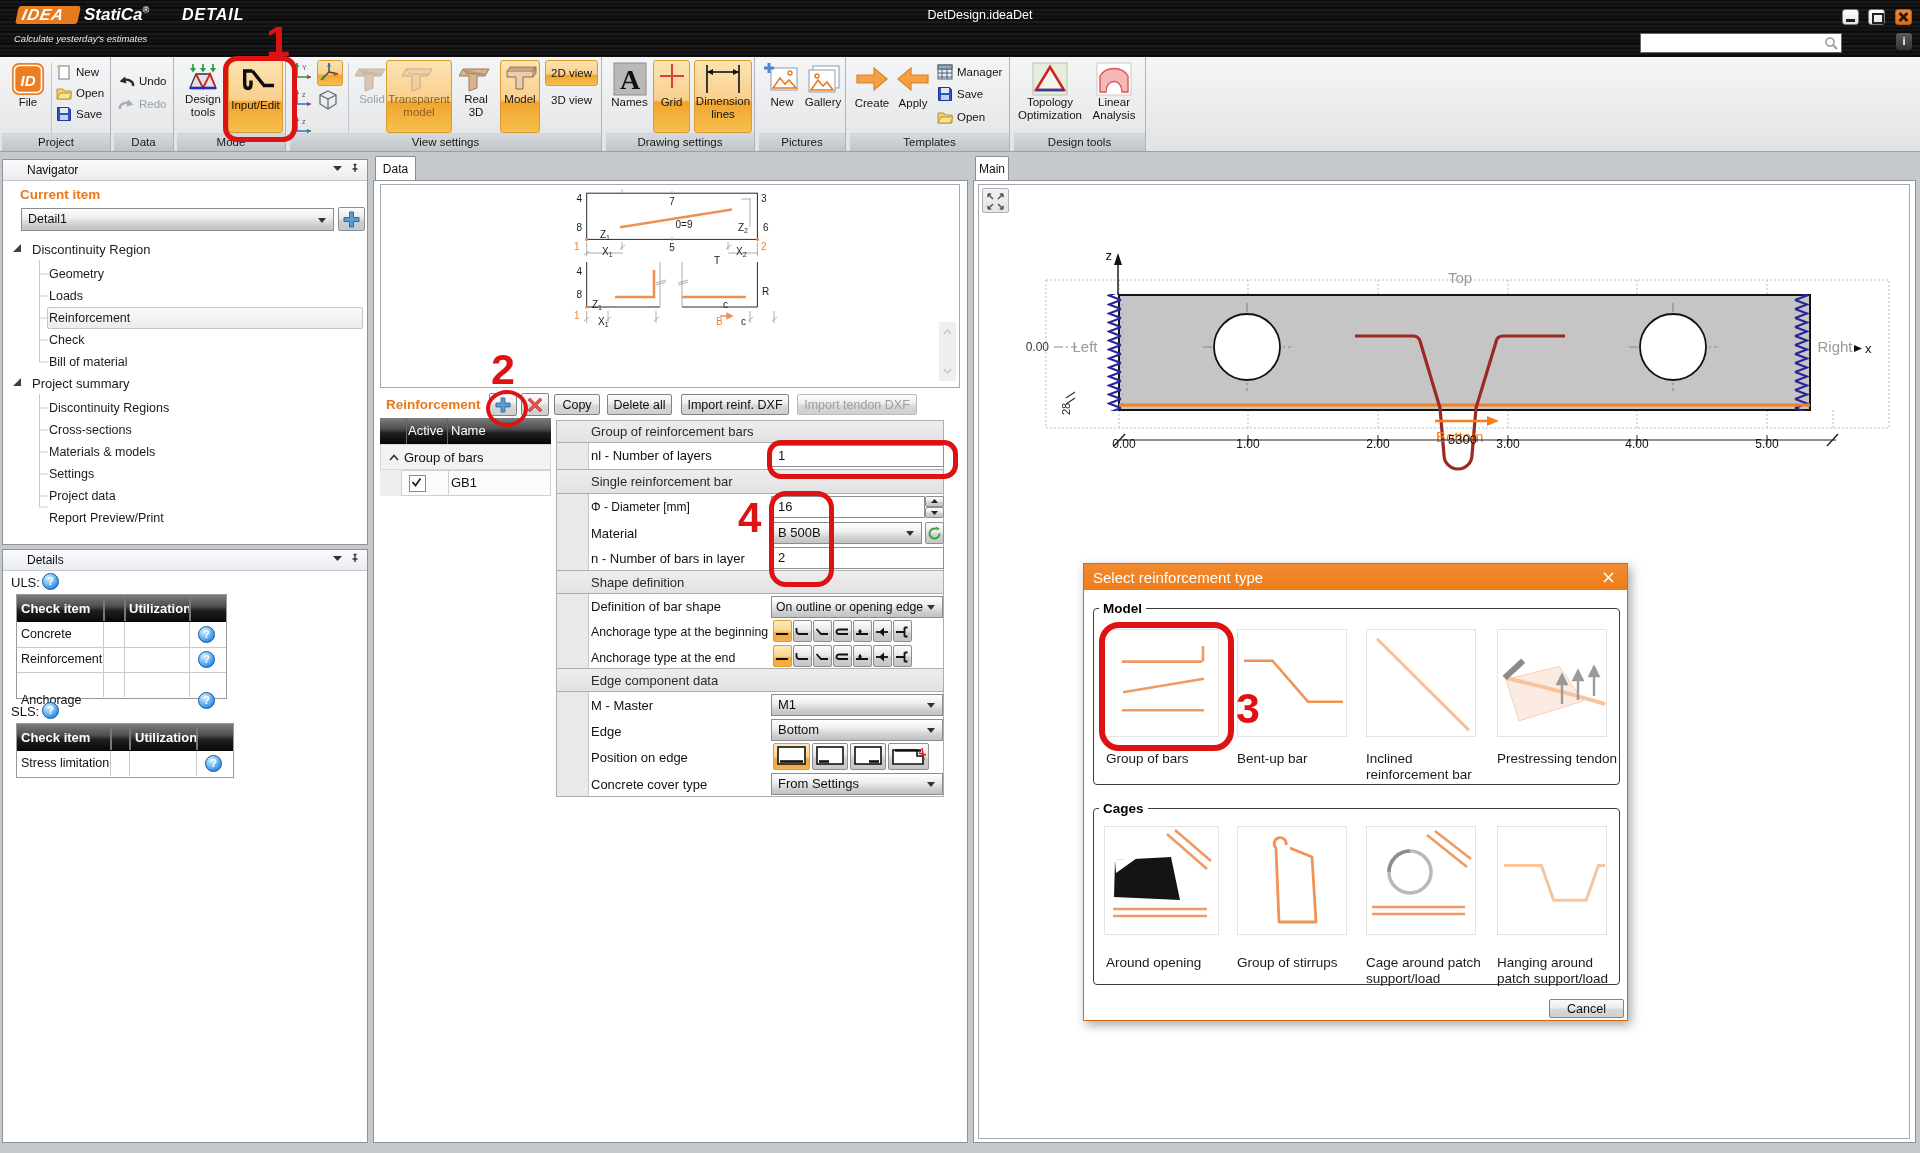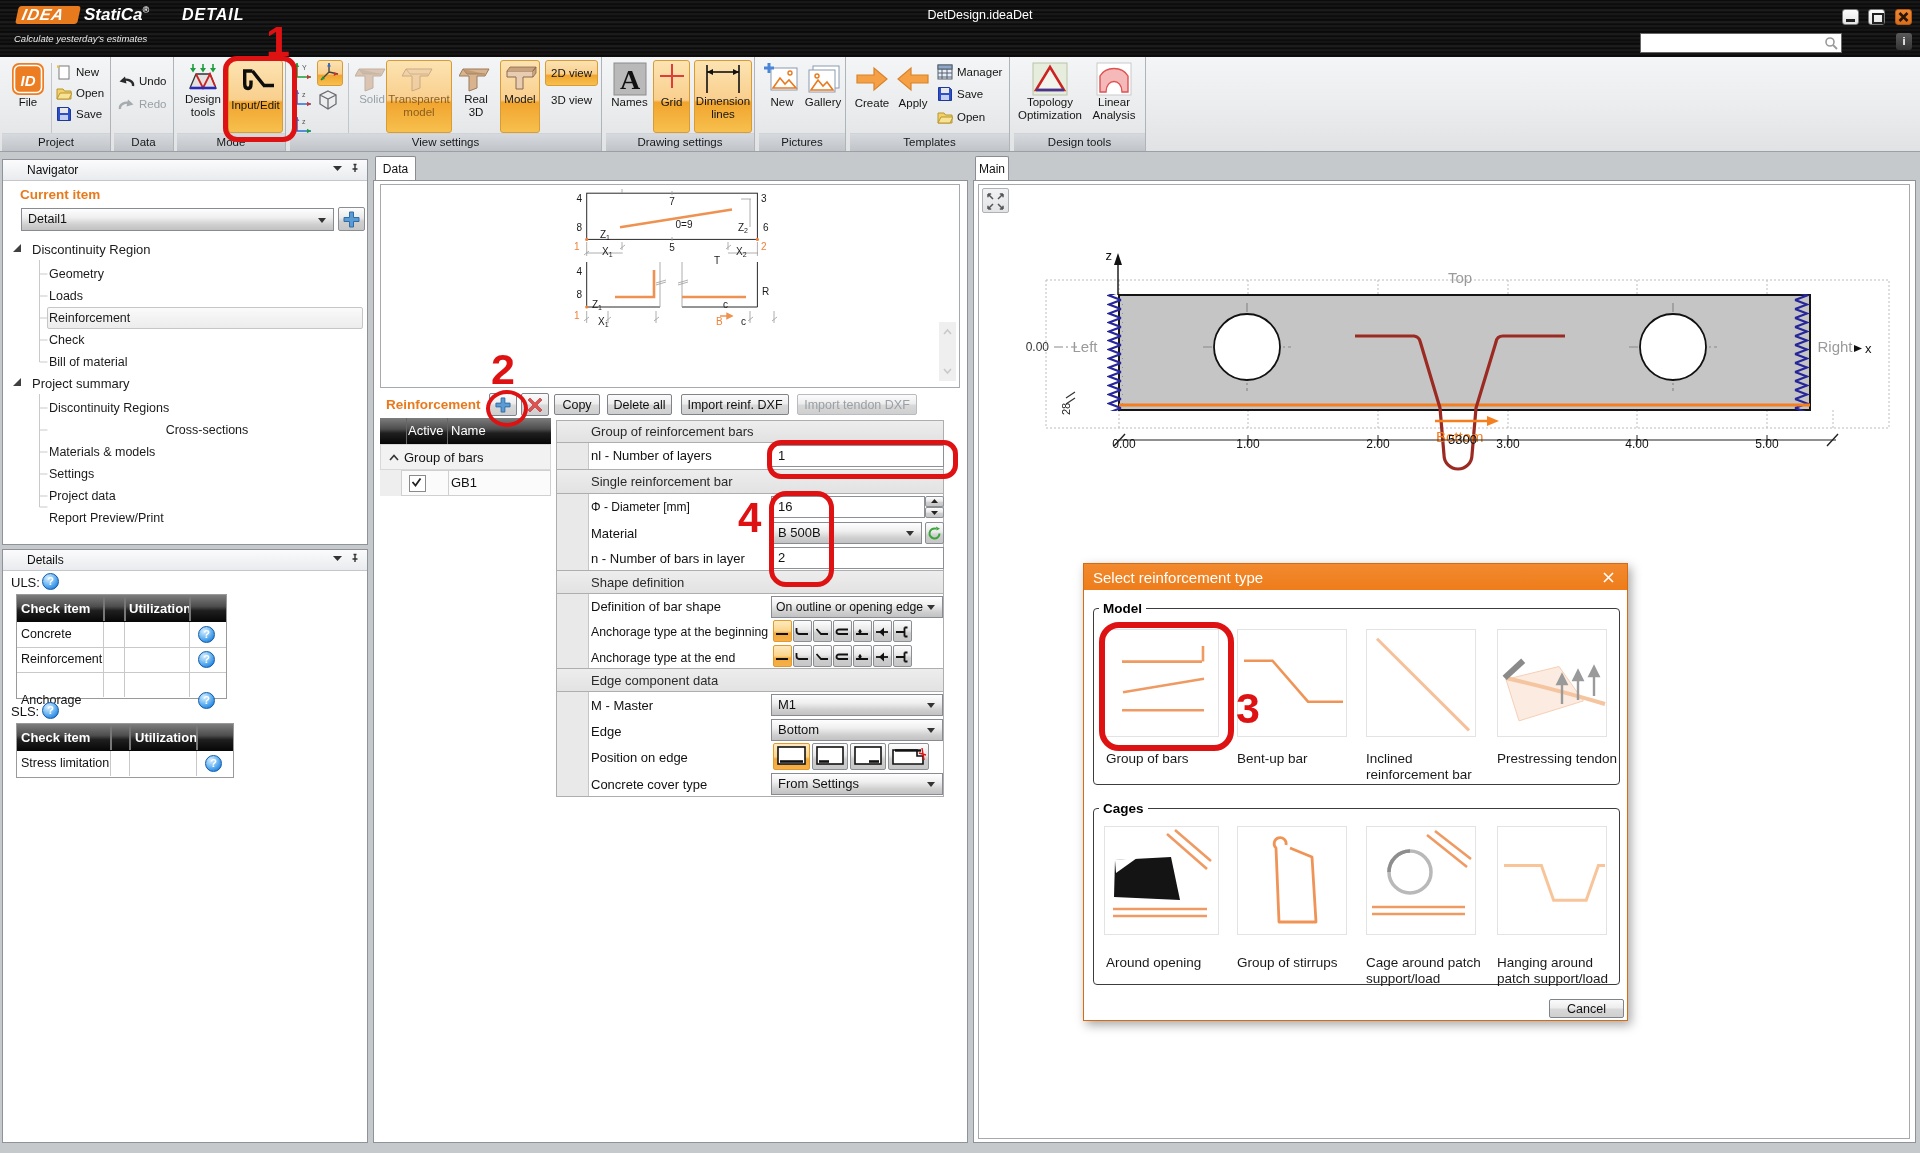--- a/index.html
+++ b/index.html
@@ -352,21 +352,21 @@
       </svg>
  <div class="treerow" style="top:103px;">Geometry</div>
  <div class="treerow" style="top:125px;">Loads</div>
  <div class="abs" style="left:44px;top:147px;width:316px;height:22px;background:linear-gradient(#fafafa,#ececec);border:1px solid #c6c6c6;border-radius:2px;box-sizing:border-box;"></div>
  <div class="treerow" style="top:147px;">Reinforcement</div>
  <div class="treerow" style="top:169px;">Check</div>
  <div class="treerow" style="top:191px;">Bill of material</div>
  <div class="abs" style="left:10px;top:218px;width:0;height:0;border-bottom:8px solid #404040;border-left:8px solid transparent;"></div>
  <div class="treerow" style="left:29px;top:213px;font-size:13px;">Project summary</div>
  <div class="treerow" style="top:237px;">Discontinuity Regions</div>
- <div class="treerow" style="top:259px;text-align:center;">Cross-sections</div>
+ <div class="treerow" style="top:259px;">Cross-sections</div>
  <div class="treerow" style="top:281px;">Materials &amp; models</div>
  <div class="treerow" style="top:303px;">Settings</div>
  <div class="treerow" style="top:325px;">Project data</div>
  <div class="treerow" style="top:347px;">Report Preview/Print</div>
 </div>
 
 <div class="panel" style="left:2px;top:549px;width:366px;height:594px;">
  <div class="ptitle">Details</div>
  <div class="pbtns">
         <svg width="30" height="10" viewBox="0 0 30 10">

